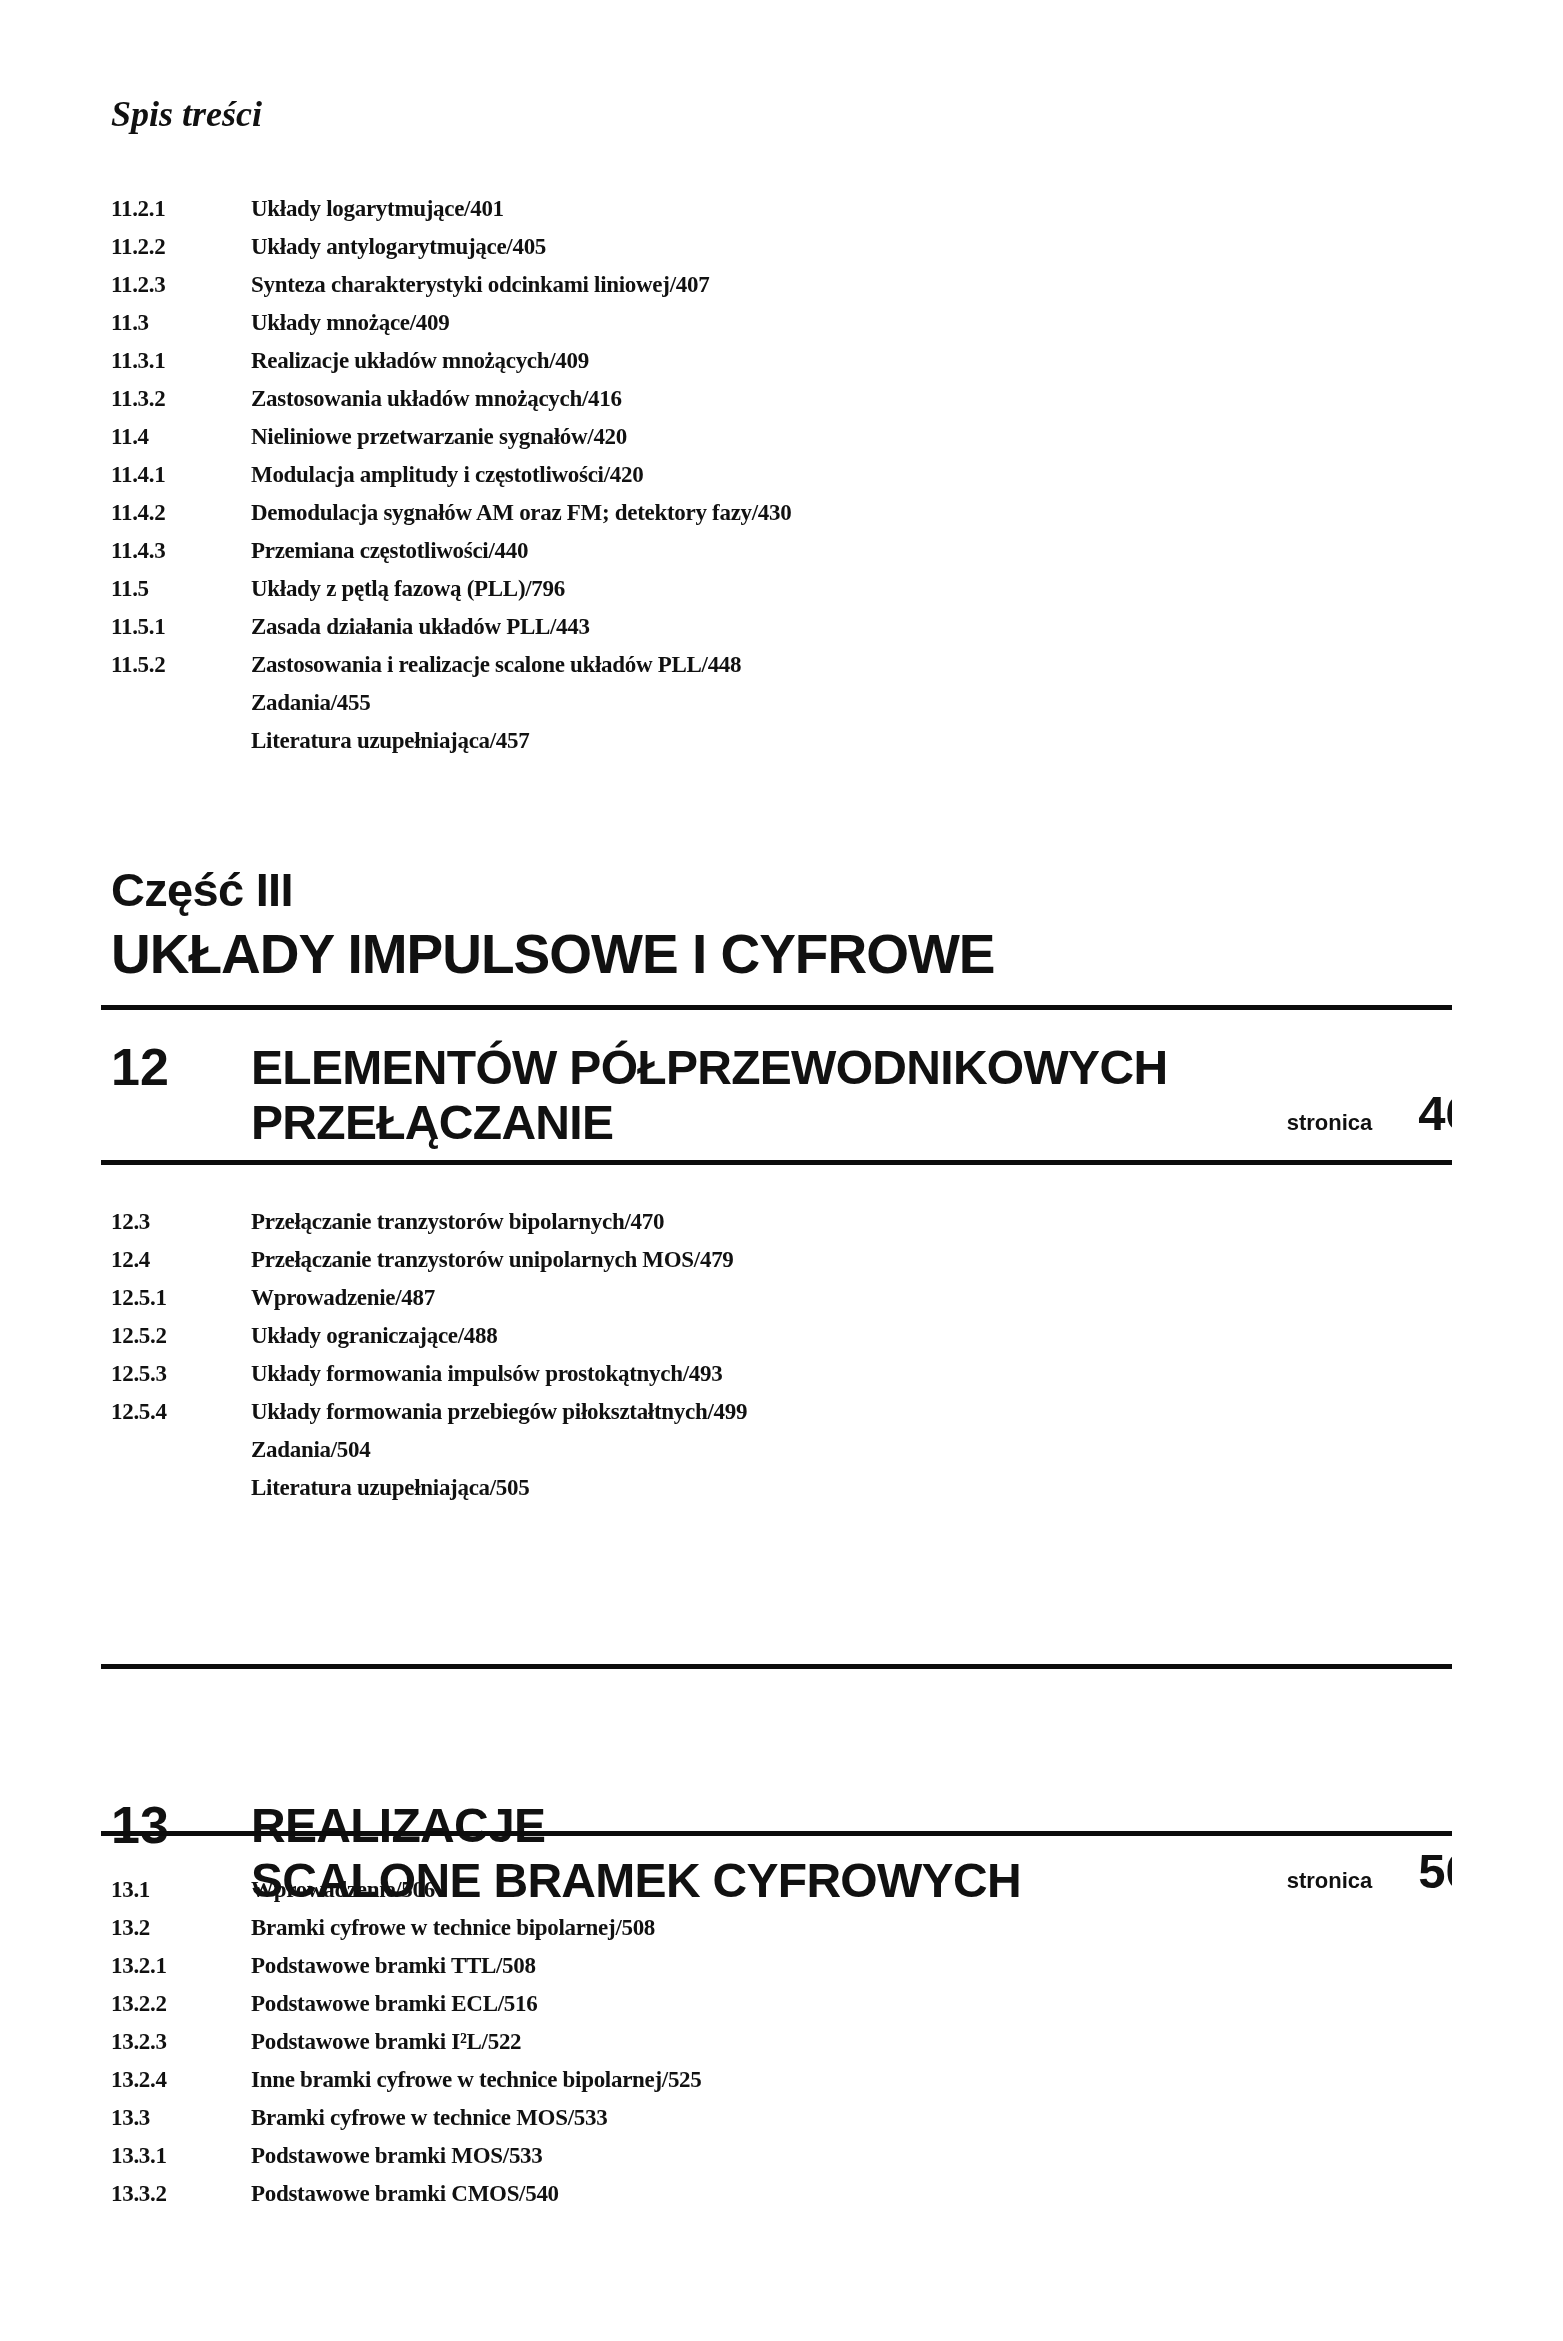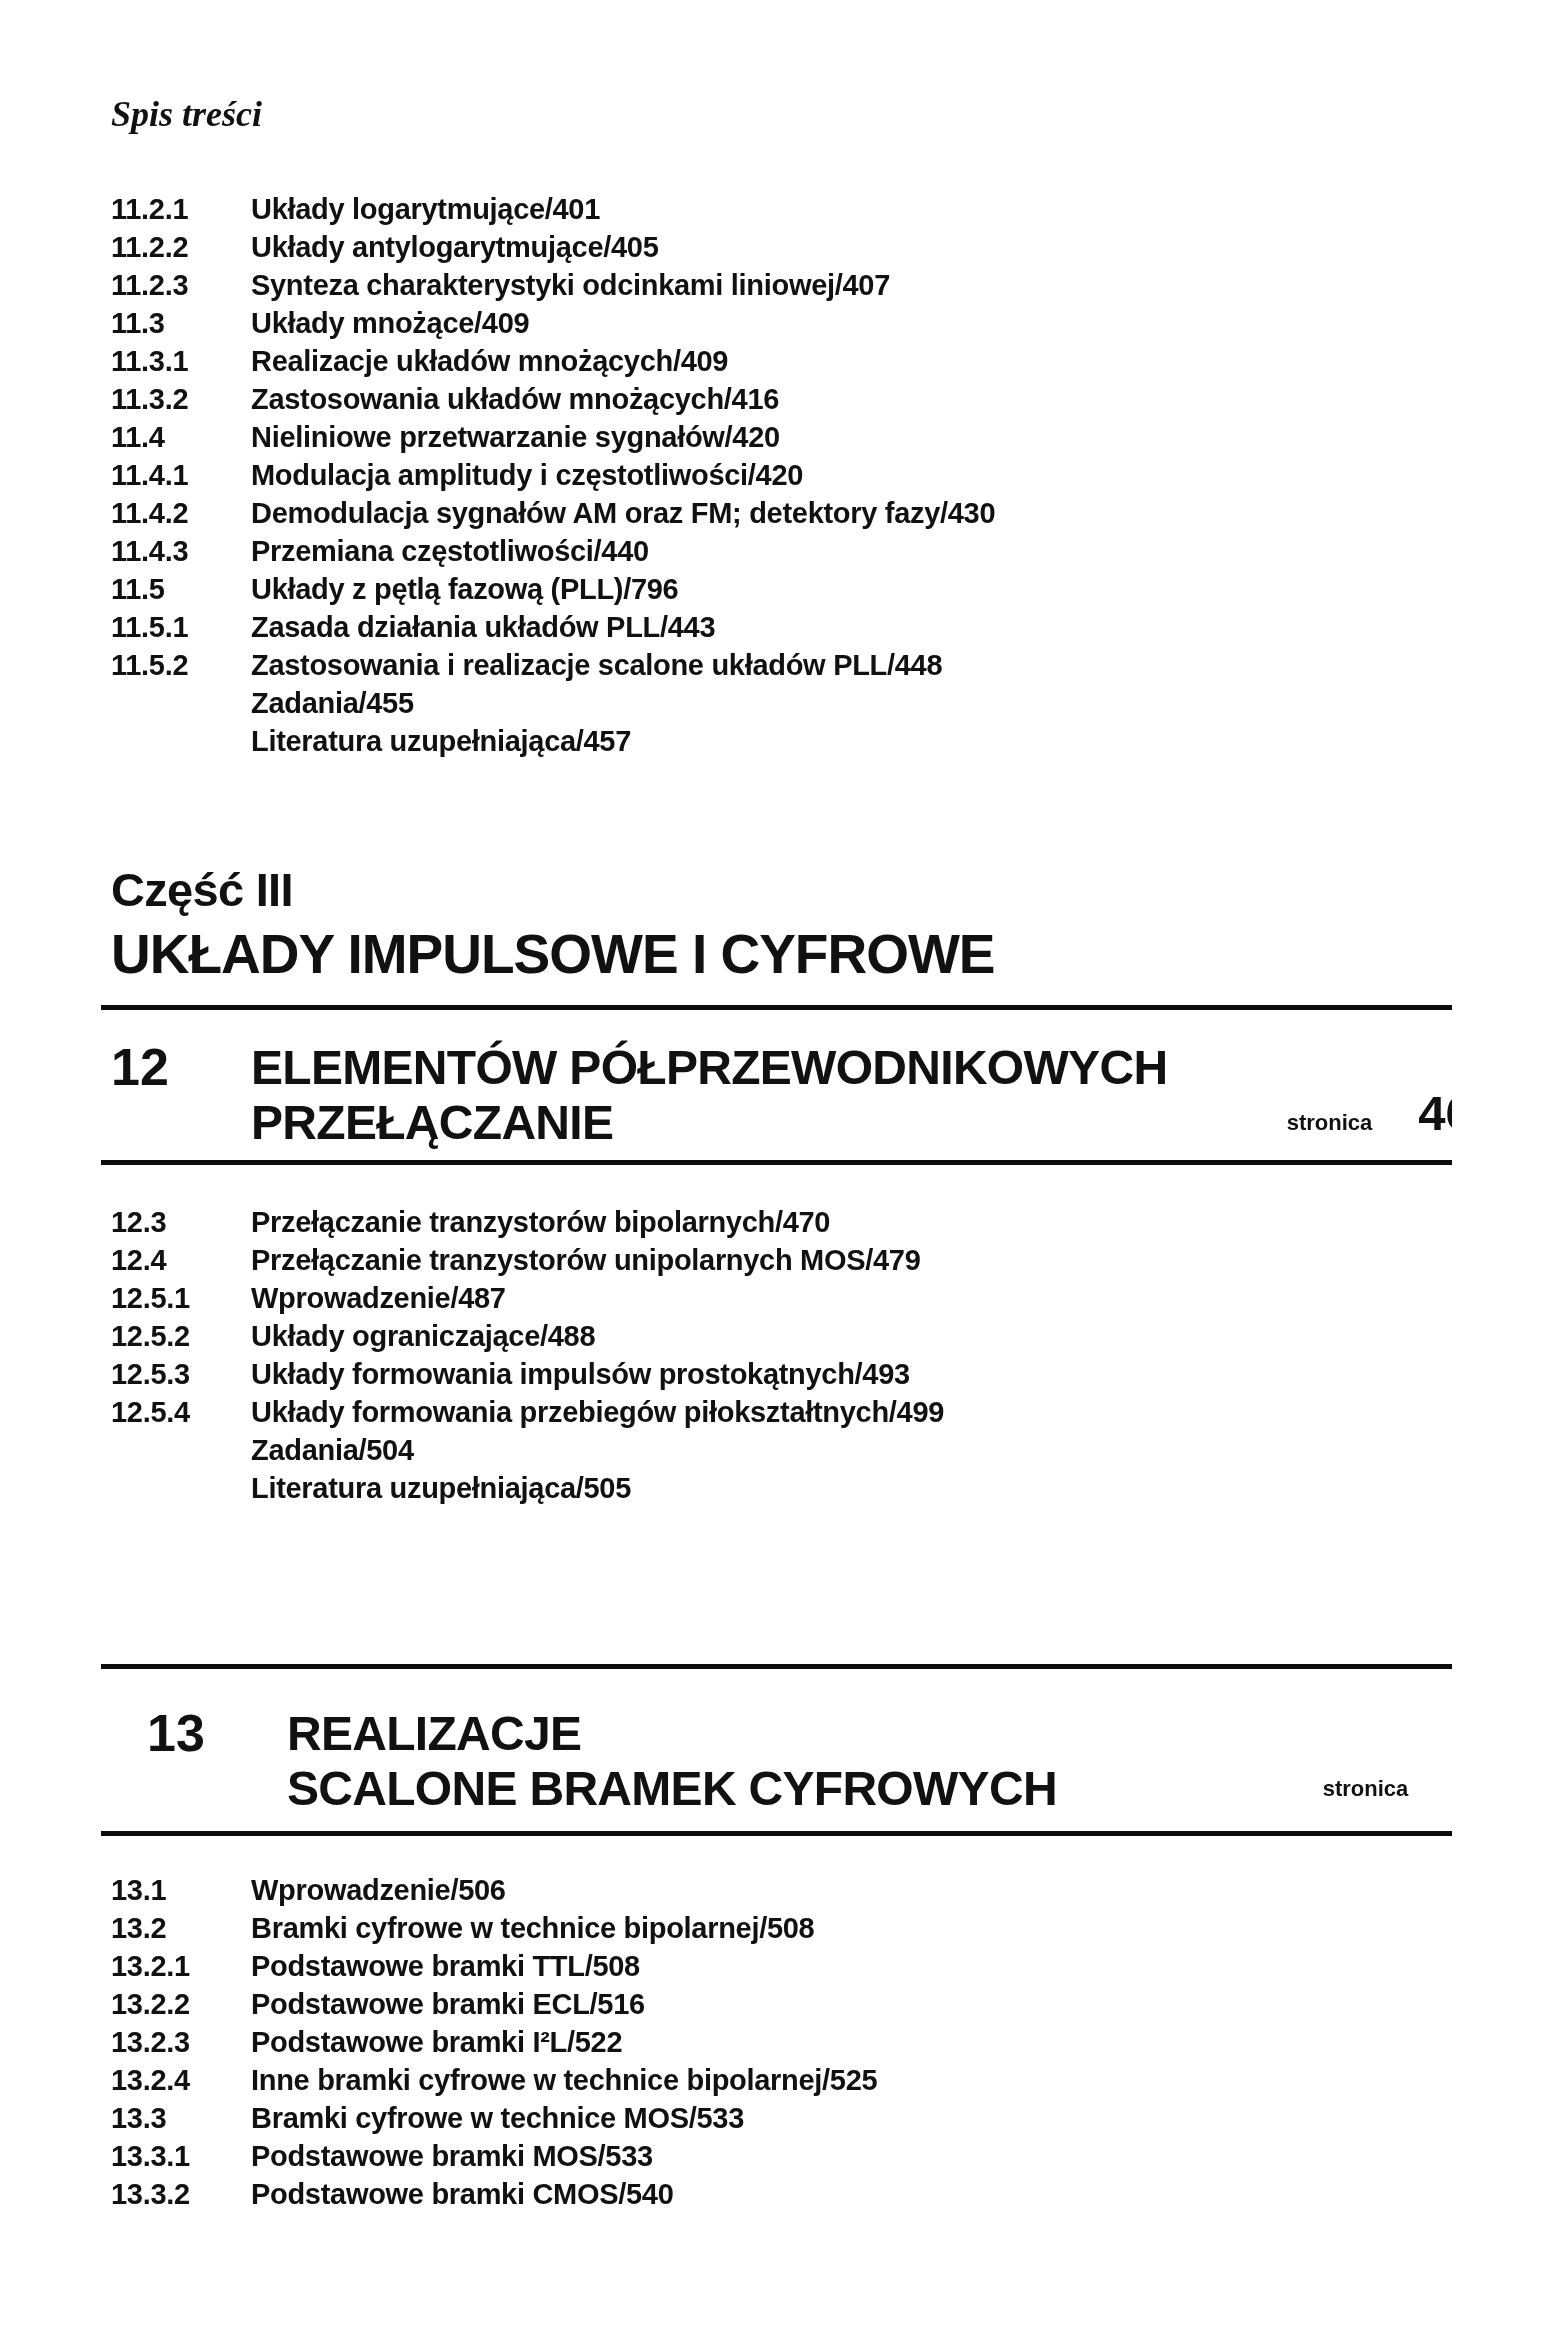--- a/index.html
+++ b/index.html
@@ -39,23 +39,23 @@
   .toc {
     position: absolute;
     left: 111px;
     white-space: nowrap;
   }
   .toc-1 { top: 190px; }
   .toc-2 { top: 1203px; }
   .toc-3 { top: 1871px; }
   .toc-row {
     line-height: 38px;
-    font-family: Liberation Sans, sans-serif;
+    font-family: Liberation Serif, serif;
     font-weight: 600;
-    font-size: 29px;
+    font-size: 23px;
     letter-spacing: -0.3px;
   }
   .toc-num {
     display: inline-block;
     width: 140px;
   }
 
   
   .part-heading {
     position: absolute;
@@ -96,21 +96,21 @@
     position: absolute;
     left: 111px;
     width: 1389px;
     display: grid;
     grid-template-columns: 140px 1fr auto;
     align-items: start;
     font-family: "Liberation Sans", sans-serif;
     font-weight: 700;
   }
   .ch-12 { top: 1040px; }
-  .ch-13 { top: 1706px; margin-left: 36px; }
+  .ch-13 { top: 1798px; }
   .ch-num {
     font-size: 52px;
     line-height: 55px;
   }
   .ch-title-line {
     font-size: 48px;
     line-height: 55px;
     letter-spacing: -0.7px;
     white-space: nowrap;
   }

